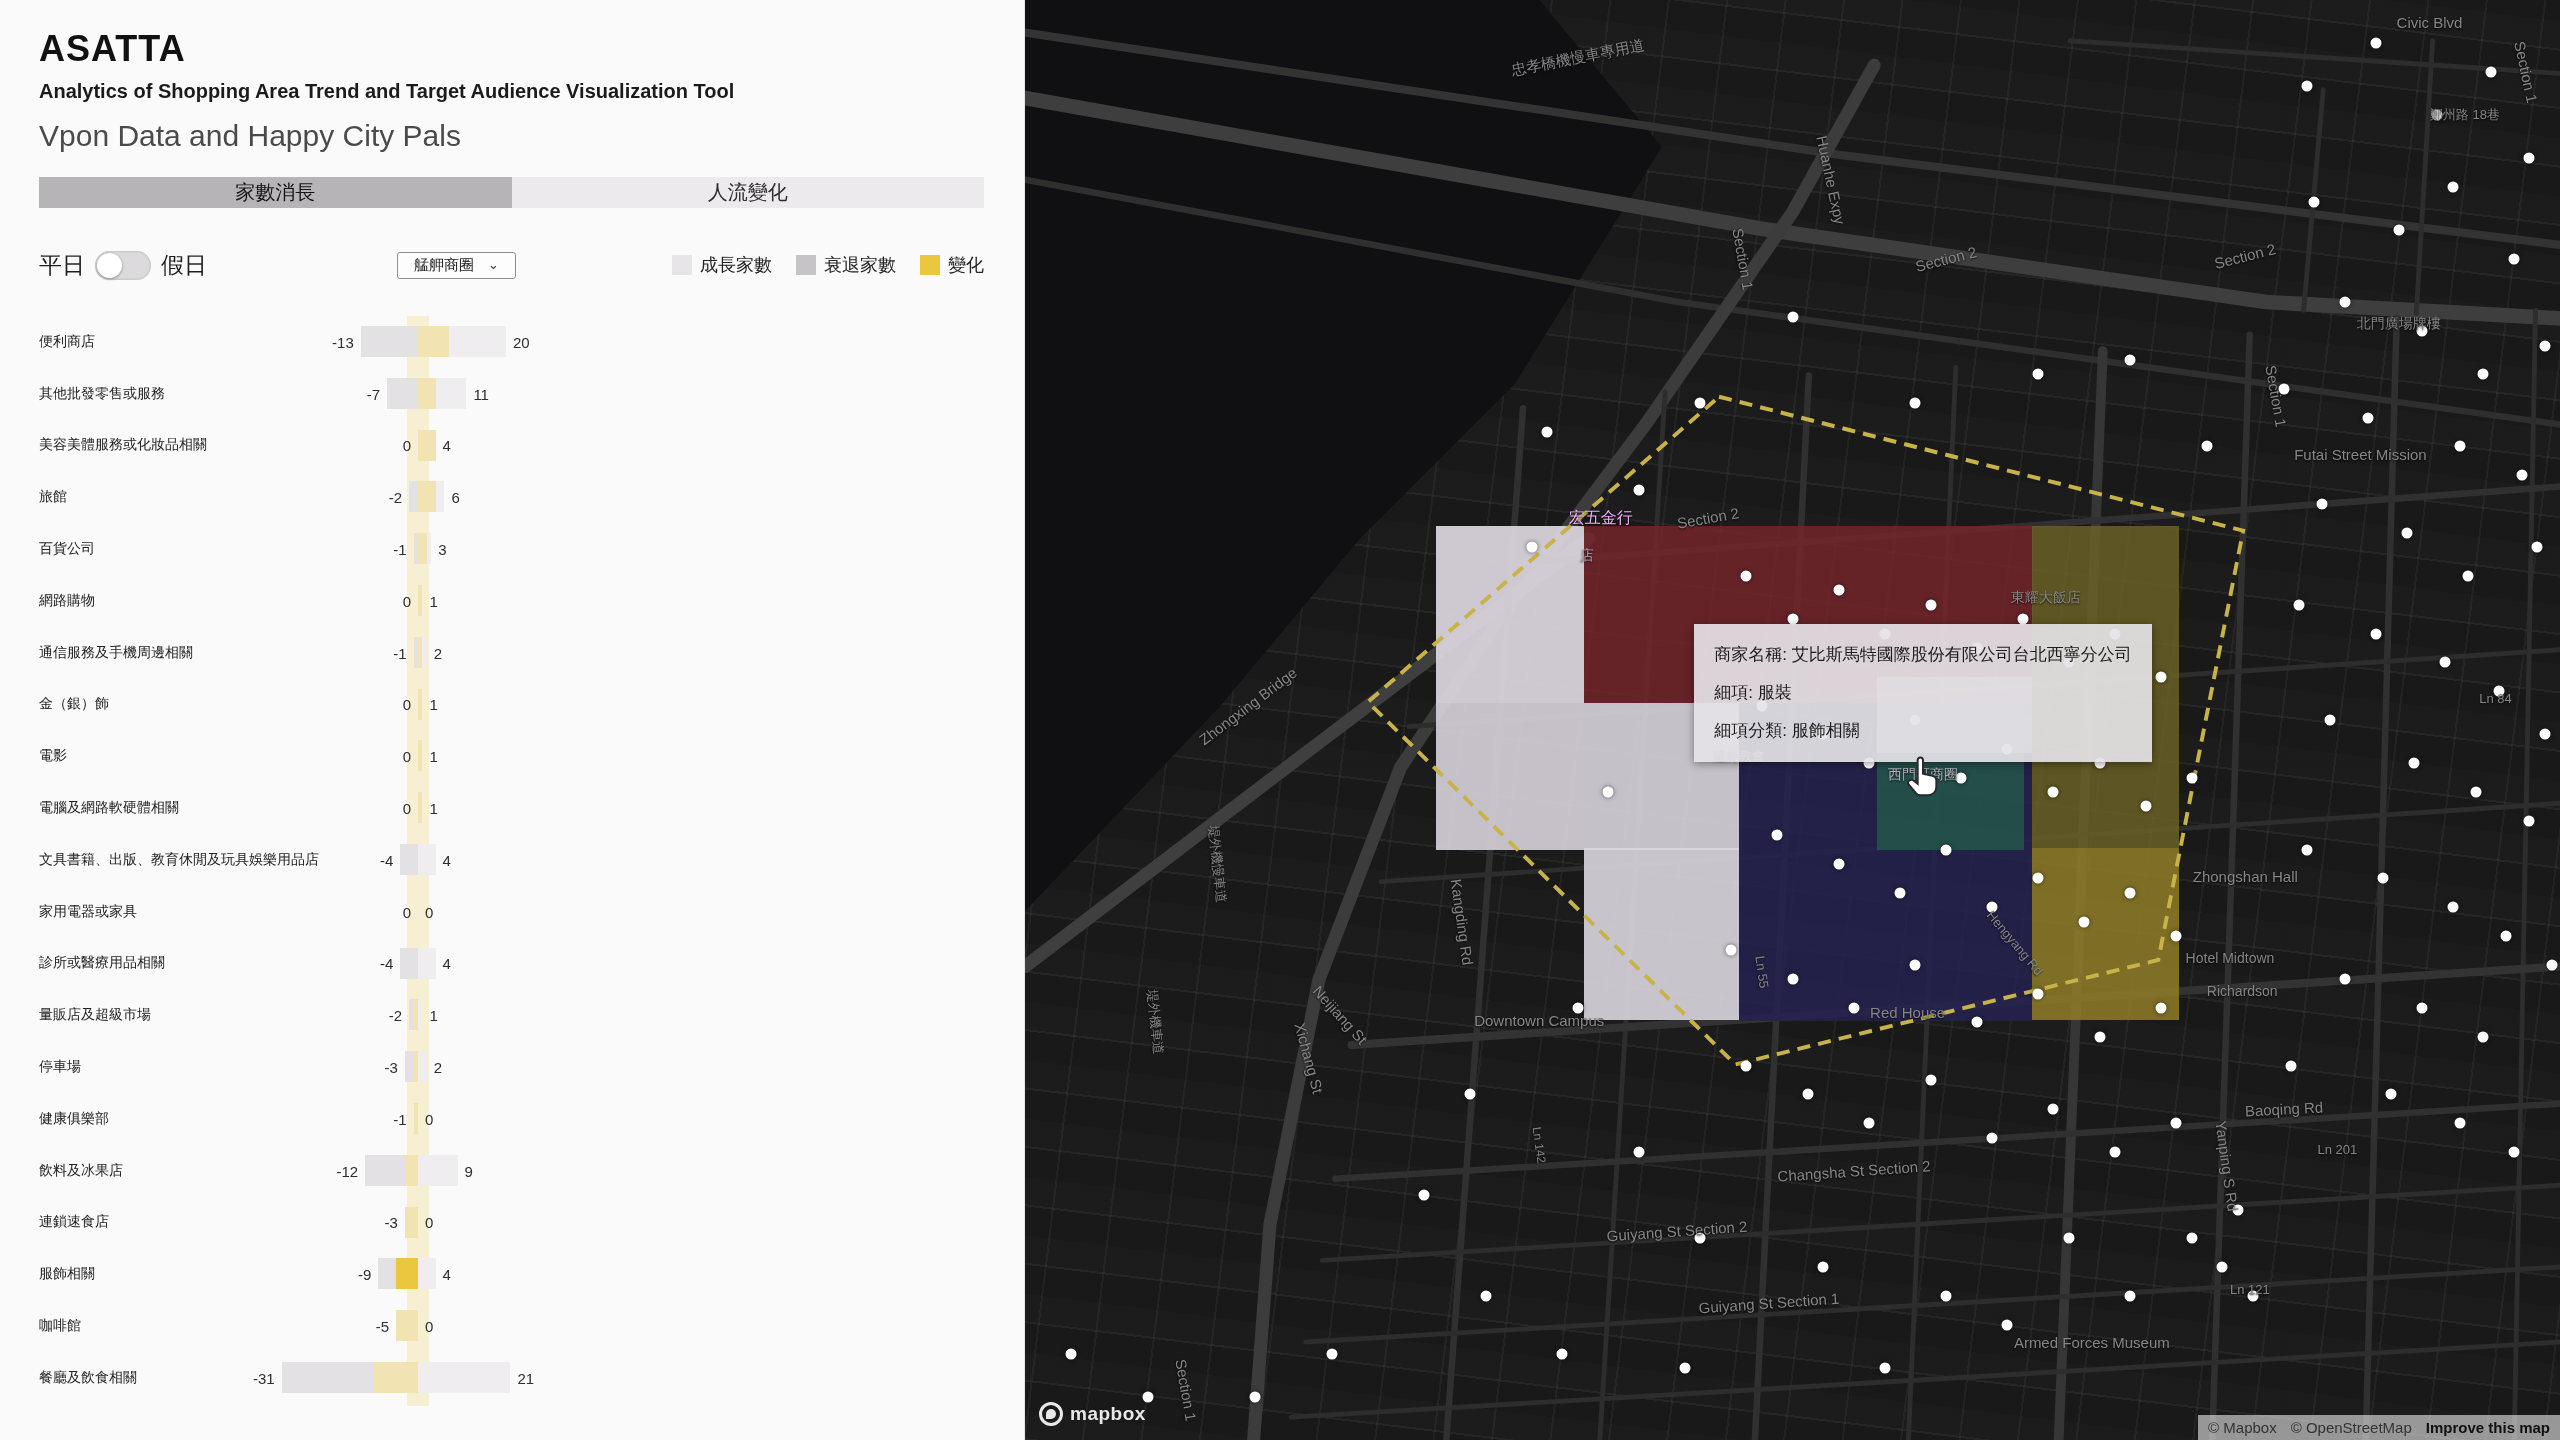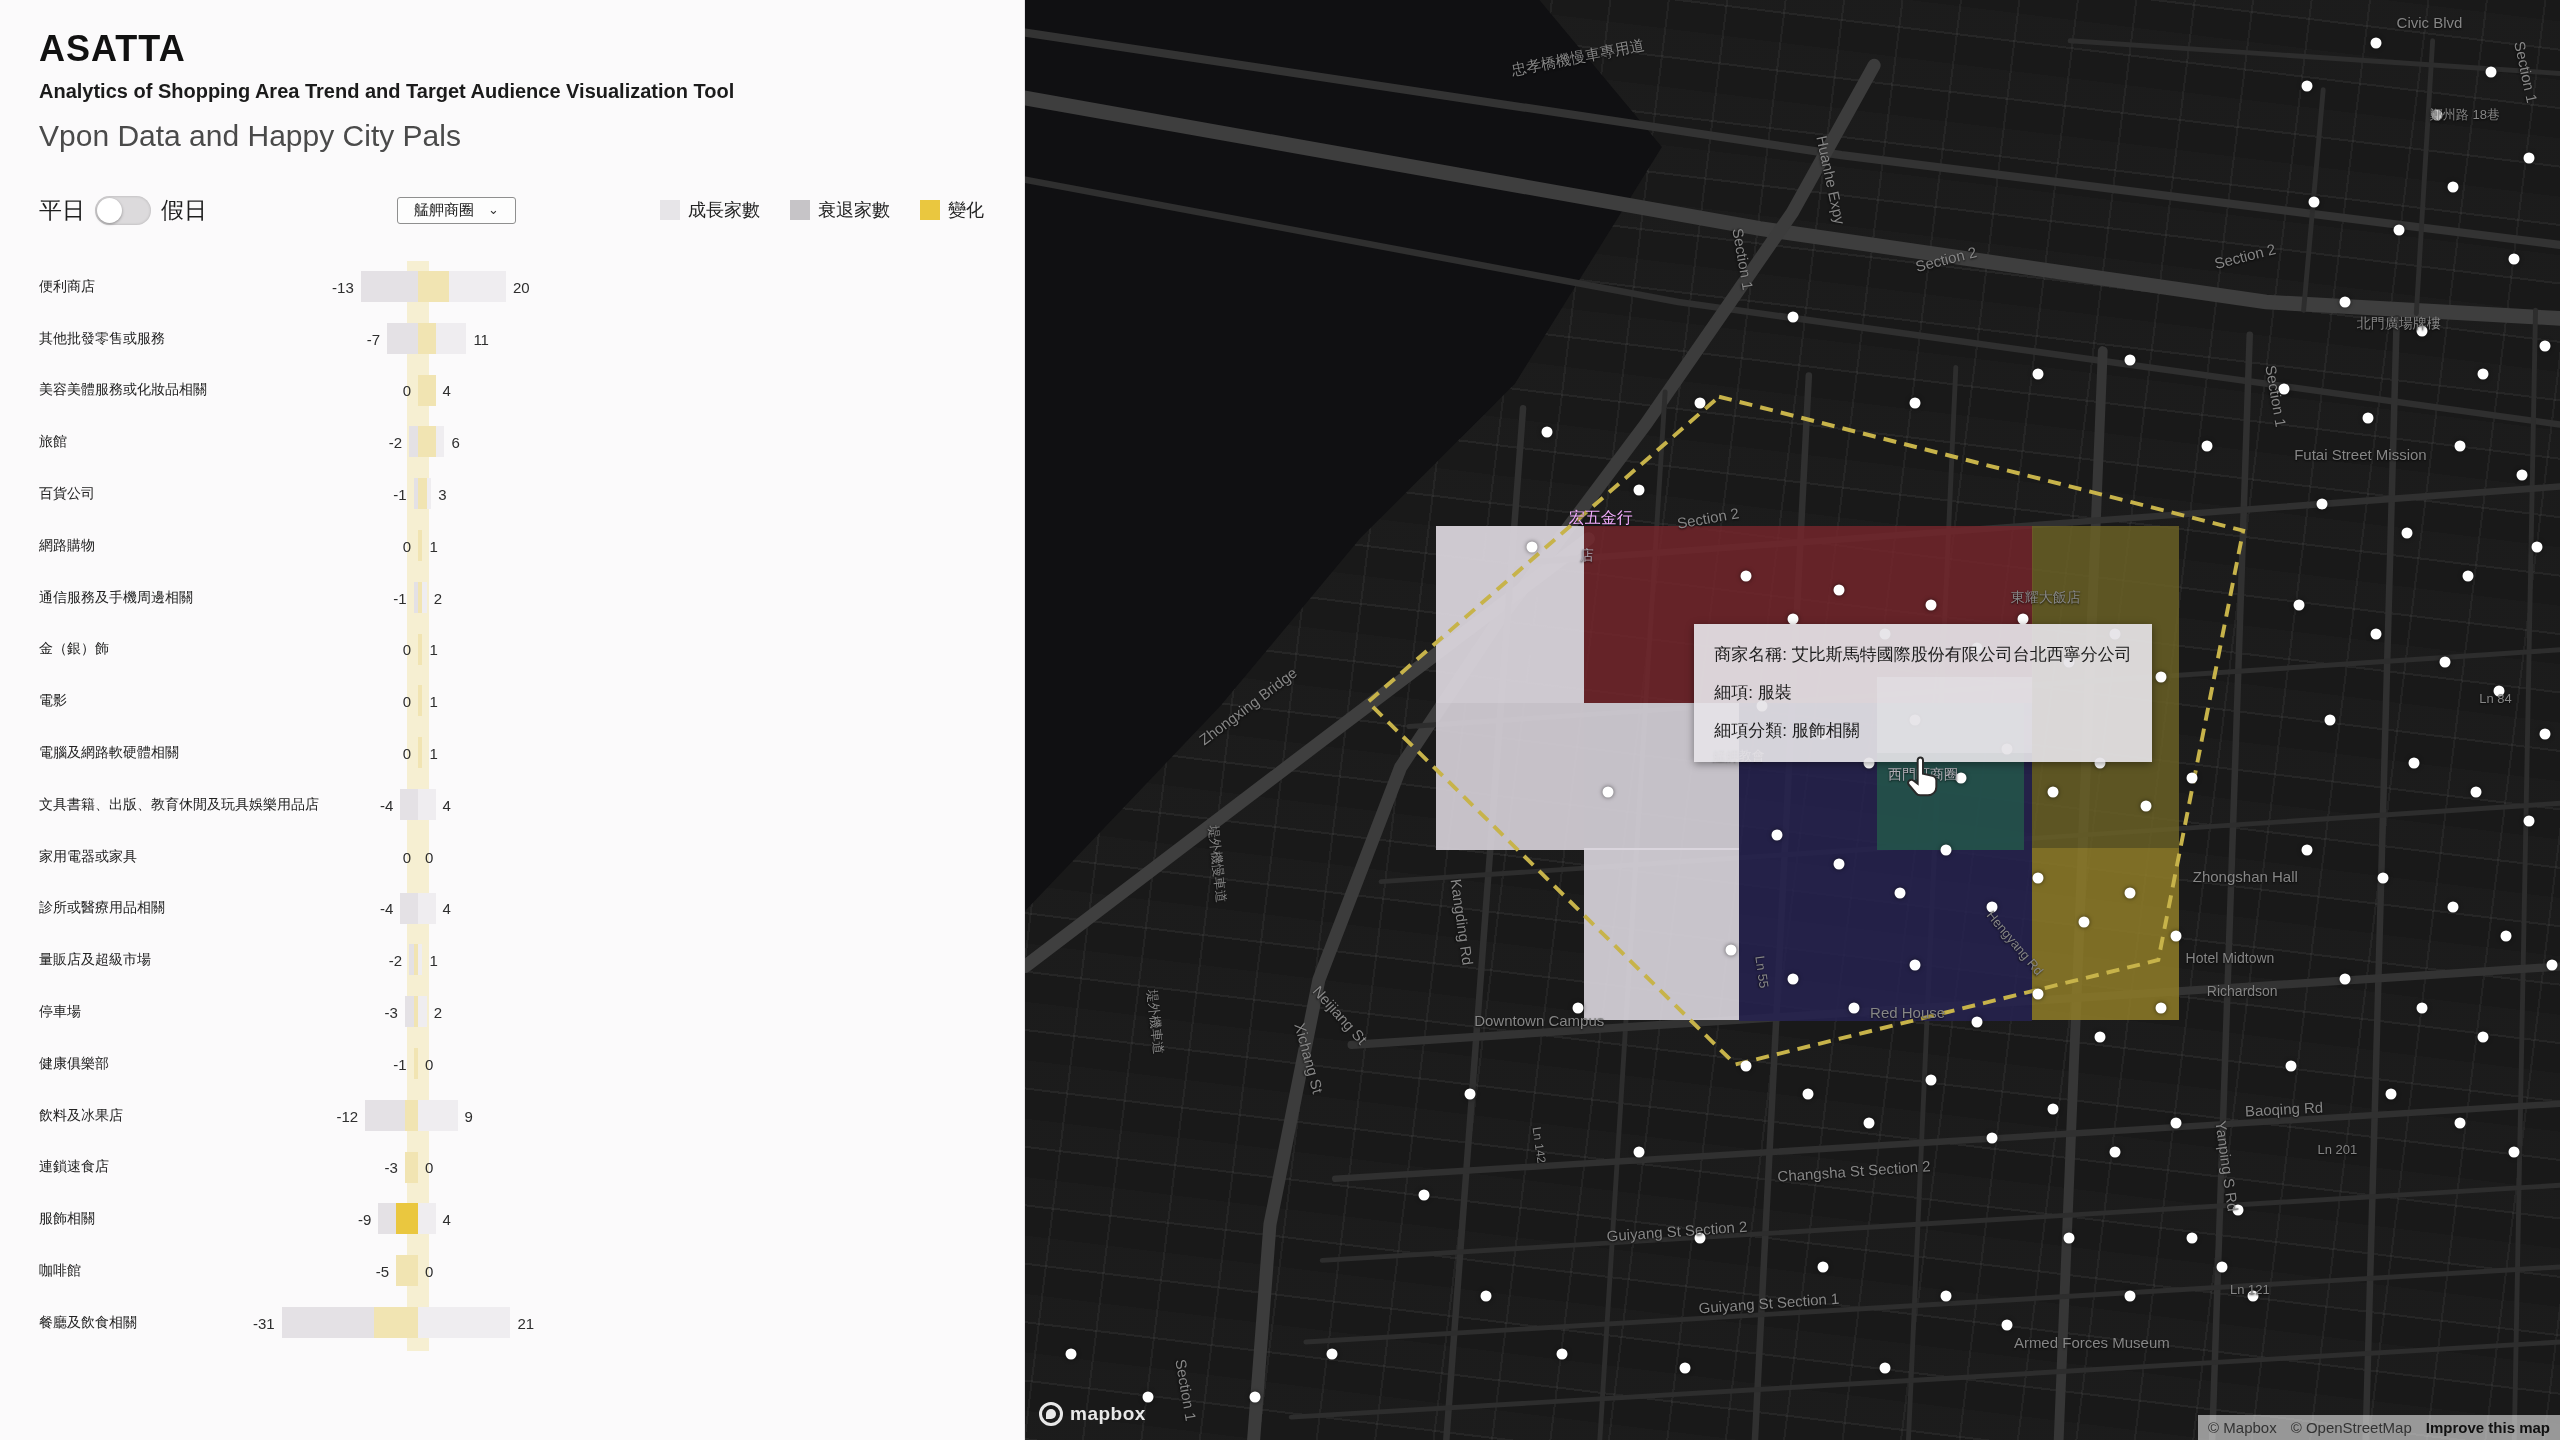--- a/index.html
+++ b/index.html
@@ -17,21 +17,21 @@
     font-size:20px;color:#2b2b2b;background:#eceaec;cursor:pointer;}
   .tab.active{background:#b7b4b7;color:#141414;}
   .controls{display:flex;align-items:center;margin-top:34px;height:46px;font-size:23px;color:#1d1d1d;}
   .toggle{position:relative;width:56px;height:29px;border-radius:15px;background:#dcdadc;
     margin:0 10px;box-shadow:inset 0 0 3px rgba(0,0,0,.2);cursor:pointer;flex:none;}
   .knob{position:absolute;left:2px;top:2px;width:25px;height:25px;border-radius:50%;
     background:#fff;box-shadow:0 1px 3px rgba(0,0,0,.35);}
   .select{display:flex;align-items:center;gap:14px;margin-left:190px;border:1px solid #8f8f8f;
     border-radius:3px;padding:3px 16px;font-size:15px;color:#222;background:#fdfdfd;cursor:pointer;flex:none;}
   .select .chev{font-size:13px;line-height:10px;color:#333;}
-  .legend{display:flex;align-items:center;gap:30px;margin-left:auto;}
+  .legend{display:flex;align-items:center;gap:24px;margin-left:auto;}
   .legend-item{display:flex;align-items:center;gap:8px;font-size:18px;color:#222;}
   .sw{width:20px;height:20px;flex:none;}
 
   
   #chart{position:relative;margin-top:28px;height:1090px;}
   .axis-stripe{position:absolute;top:0;bottom:0;width:22px;background:#f6efd2;}
   .crow{position:relative;height:51.8px;}
   .clab{position:absolute;left:0;top:50%;transform:translateY(-50%);
     font-size:14px;color:#222;max-width:300px;white-space:nowrap;}
   .bar{position:absolute;top:10px;height:31px;}
@@ -73,20 +73,24 @@
 </head>
 <body>
 
 <div class="app">
 
   <aside class="panel">
     <h1>ASATTA</h1>
     <div class="subtitle">Analytics of Shopping Area Trend and Target Audience Visualization Tool</div>
     <div class="credit">Vpon Data and Happy City Pals</div>
 
+    <div class="tabs">
+      <div class="tab active">家數消長</div>
+      <div class="tab">人流變化</div>
+    </div>
 
     <div class="controls">
       <span>平日</span>
       <div class="toggle">
         <div class="knob"></div>
       </div>
       <span>假日</span>
       <div class="select">
         <span>艋舺商圈</span>
         <span class="chev">⌄</span>

